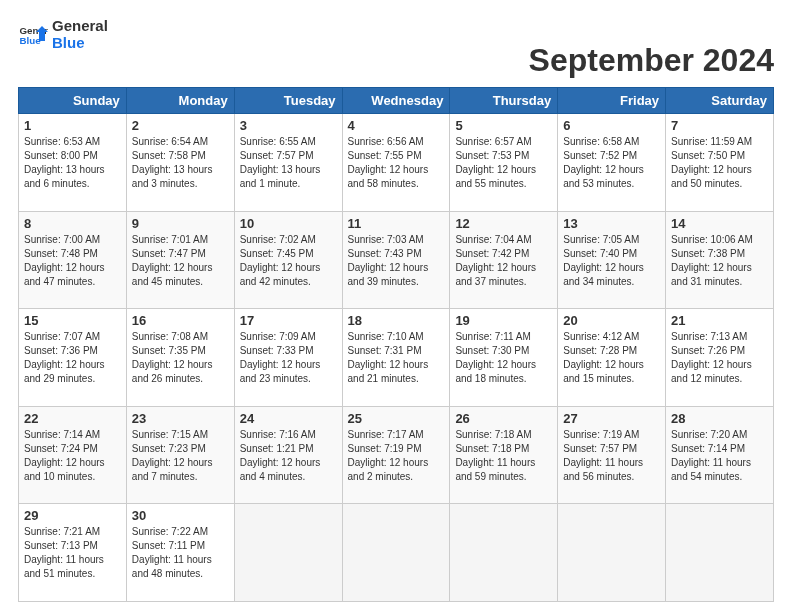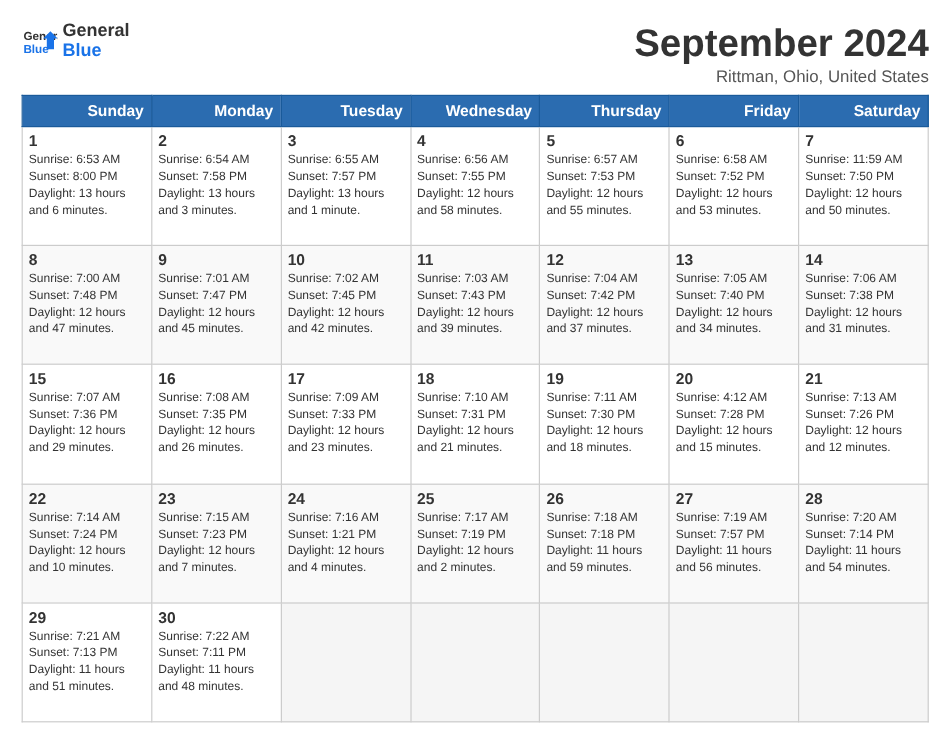--- a/index.html
+++ b/index.html
@@ -32,20 +32,21 @@
       width: 30px;
       height: 30px;
     }
     .title-section {
       text-align: right;
     }
     .main-title {
       font-size: 32px;
       font-weight: bold;
       color: #333;
+      margin-top: 24px;
     }
     .subtitle {
       font-size: 14px;
       color: #555;
     }
     .calendar {
       flex: 1;
       border: 1px solid #ccc;
       border-collapse: collapse;
       width: 100%;
@@ -98,21 +99,20 @@
         <text x="2" y="32" font-size="13" font-weight="bold" fill="#1a73e8">Blue</text>
         <polygon points="32,8 40,16 36,16 36,28 28,28 28,16 24,16" fill="#1a73e8"></polygon>
       </svg>
       <div style="display:flex;flex-direction:column;line-height:1.1;">
         <span style="font-size:15px;font-weight:bold;color:#333;">General</span>
         <span style="font-size:15px;font-weight:bold;color:#1a73e8;">Blue</span>
       </div>
     </div>
     <div class="title-section">
       <div class="main-title">September 2024</div>
-      <div class="subtitle">Rittman, Ohio, United States</div>
     </div>
   </div>
 
   <table class="calendar">
     <thead>
       <tr>
         <th>Sunday</th>
         <th>Monday</th>
         <th>Tuesday</th>
         <th>Wednesday</th>
@@ -225,21 +225,21 @@
         <span class="day-num">13</span>
         <div class="day-info">
           <span>Sunrise: 7:05 AM</span><br>
           <span>Sunset: 7:40 PM</span><br>
           <span>Daylight: 12 hours and 34 minutes.</span>
         </div>
           </td>
           <td>
         <span class="day-num">14</span>
         <div class="day-info">
-          <span>Sunrise: 7:06 AM</span><br>
+          <span>Sunrise: 10:06 AM</span><br>
           <span>Sunset: 7:38 PM</span><br>
           <span>Daylight: 12 hours and 31 minutes.</span>
         </div>
           </td>
         </tr>
         <tr>
           <td>
         <span class="day-num">15</span>
         <div class="day-info">
           <span>Sunrise: 7:07 AM</span><br>

